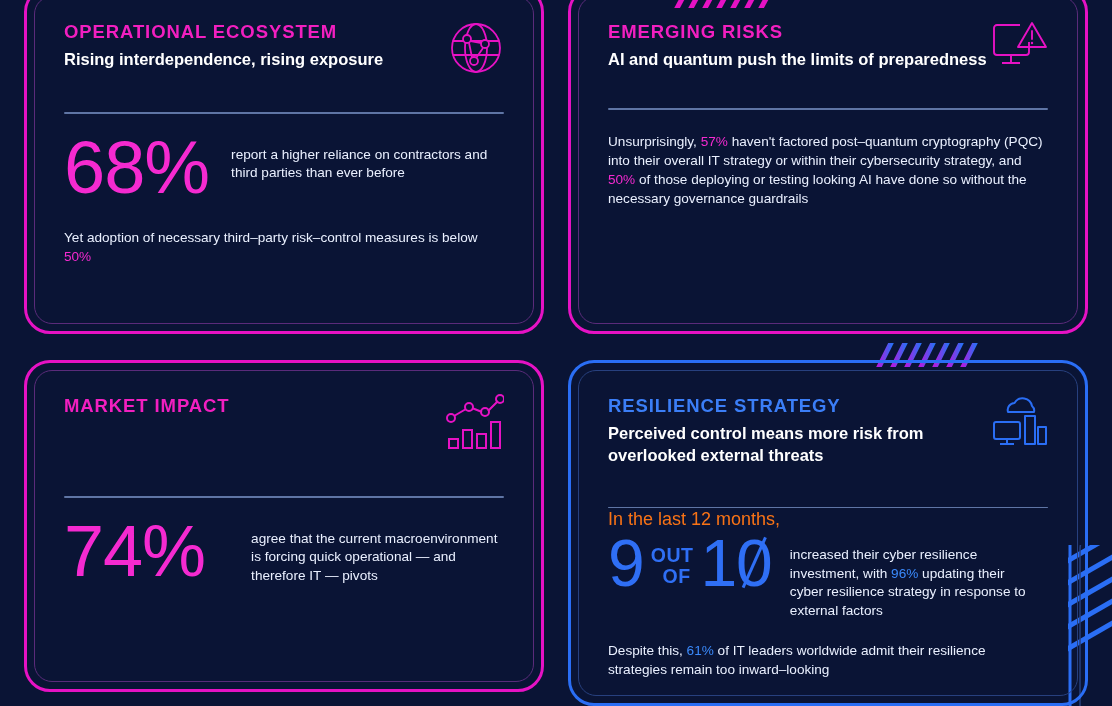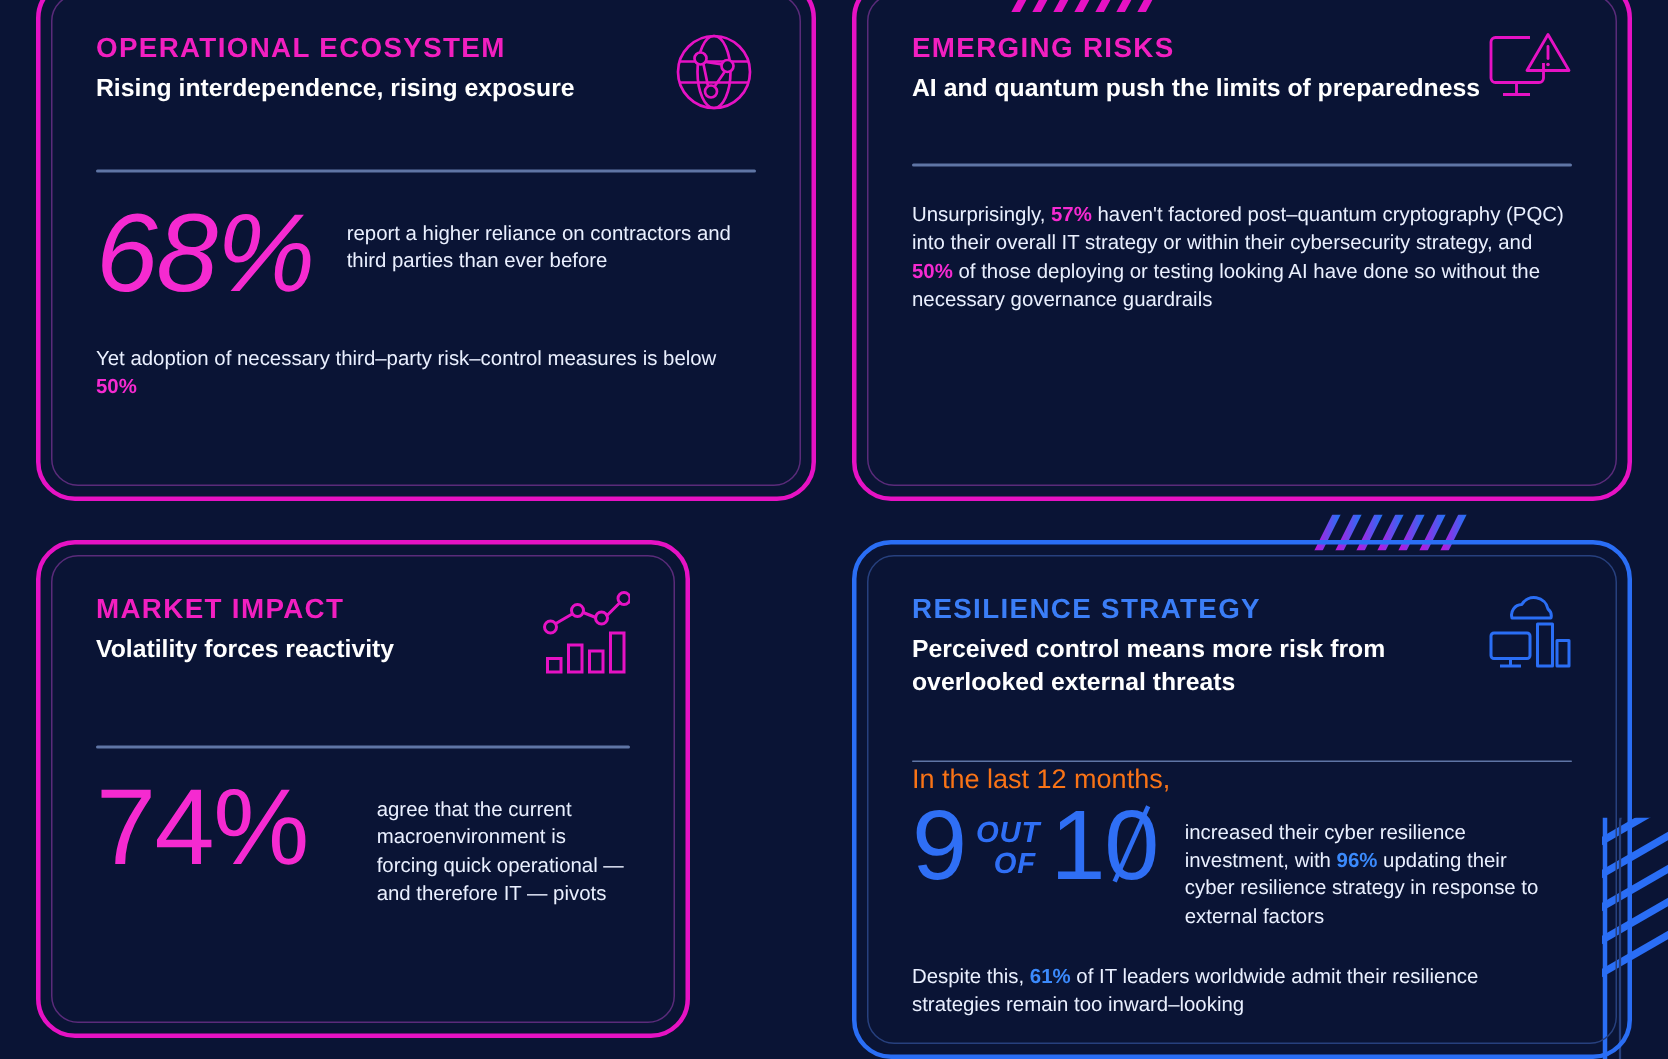--- a/index.html
+++ b/index.html
@@ -41,21 +41,21 @@
   .card-body{
     position:absolute;inset:10px;
     border-radius:18px;
     padding:26px 30px 24px 30px;
     box-sizing:border-box;
   }
 
   
   #card-operational{left:24px;top:-14px;width:520px;height:348px;}
   #card-emerging   {left:568px;top:-14px;width:520px;height:348px;}
-  #card-market     {left:24px;top:360px;width:436px;height:332px;}
+  #card-market     {left:24px;top:360px;width:520px;height:332px;}
   #card-resilience {left:568px;top:360px;width:520px;height:346px;}
 
   
   .theme-pink{--accent:#e612c4;--ring2:#5a2b7a;--kicker:#f21fc0;--stat:#f52ad0;--hl:#f52ad0;}
   .theme-blue{--accent:#2a6ef5;--ring2:#27407e;--kicker:#3b7ef7;--stat:#2f6ff5;--hl:#3b8afc;}
 
   
   .card-head{display:flex;justify-content:space-between;align-items:flex-start;}
   .kicker{
     color:var(--kicker);
@@ -83,42 +83,42 @@
     font-family:"Liberation Sans", sans-serif;
   }
   .stat-desc{
     color:#eaf0ff;font-size:13.6px;line-height:1.38;
     margin-left:22px;padding-top:12px;max-width:305px;
   }
   .footnote{
     color:#eaf0ff;font-size:13.6px;line-height:1.4;
     margin-top:26px;max-width:470px;
   }
-  .hl{color:var(--hl);font-weight:bold;}
+  .hl{color:var(--hl);font-weight:normal;}
 
   
   #card-operational .stat-row{margin-top:20px;}
-  #card-operational .big-stat{font-size:74px;font-style:italic;}
+  #card-operational .big-stat{font-size:74px;}
   #card-emerging .stat-desc{max-width:310px;padding-top:11px;}
   #card-emerging .footnote{margin-top:22px;max-width:468px;}
   #card-market .divider{margin-top:40px;}
   #card-market .stat-row{margin-top:20px;gap:24px;}
   #card-market .stat-desc{max-width:300px;}
   #card-resilience .divider{margin-top:40px;}
 
   
   .lead-line{color:#f97316;font-size:18px;margin-top:0;line-height:1.3;}
   .ratio-row{display:flex;align-items:flex-start;margin-top:-2px;}
   .ratio{display:flex;align-items:center;color:var(--stat);}
   .ratio .num{font-size:66px;line-height:1;letter-spacing:-1px;}
   .ratio .outof{
     font-size:19.5px;font-weight:bold;line-height:1.08;
     letter-spacing:.5px;margin:0 7px;text-align:center;padding-top:6px;
   }
-  .ratio .outof span{display:block;font-style:italic;}
+  .ratio .outof span{display:block;}
   .ratio .outof .w2{margin-left:9px;}
   .zero-slash{position:relative;display:inline-block;}
   .zero-slash::after{
     content:"";position:absolute;left:50%;top:8%;
     width:2.6px;height:84%;background:var(--stat);
     transform:translateX(-50%) rotate(24deg);
   }
   #card-resilience .stat-desc{margin-left:18px;padding-top:16px;max-width:236px;}
   #card-resilience .footnote{margin-top:20px;max-width:460px;}
 </style>
@@ -229,21 +229,20 @@
     </div>
   </div>
 
   <div class="card theme-pink" id="card-market">
     <div class="outer-ring"></div>
     <div class="inner-ring"></div>
     <div class="card-body">
       <div class="card-head">
         <div>
           <p class="kicker">MARKET IMPACT</p>
-          <p class="subtitle">Volatility forces reactivity</p>
         </div>
         <div class="head-icon">
           <svg width="58" height="58" viewBox="0 0 58 58" fill="none" stroke="#e612c4" stroke-width="2">
             <path d="M8 22 L20 15 M26 14 L36 18 M42 17 L52 7"></path>
             <circle cx="5" cy="24" r="4"></circle>
               <circle cx="23" cy="13" r="4"></circle>
             <circle cx="39" cy="18" r="4"></circle>
               <circle cx="54" cy="5" r="4"></circle>
             <rect x="3" y="45" width="9" height="9"></rect>
             <rect x="17" y="36" width="9" height="18"></rect>

